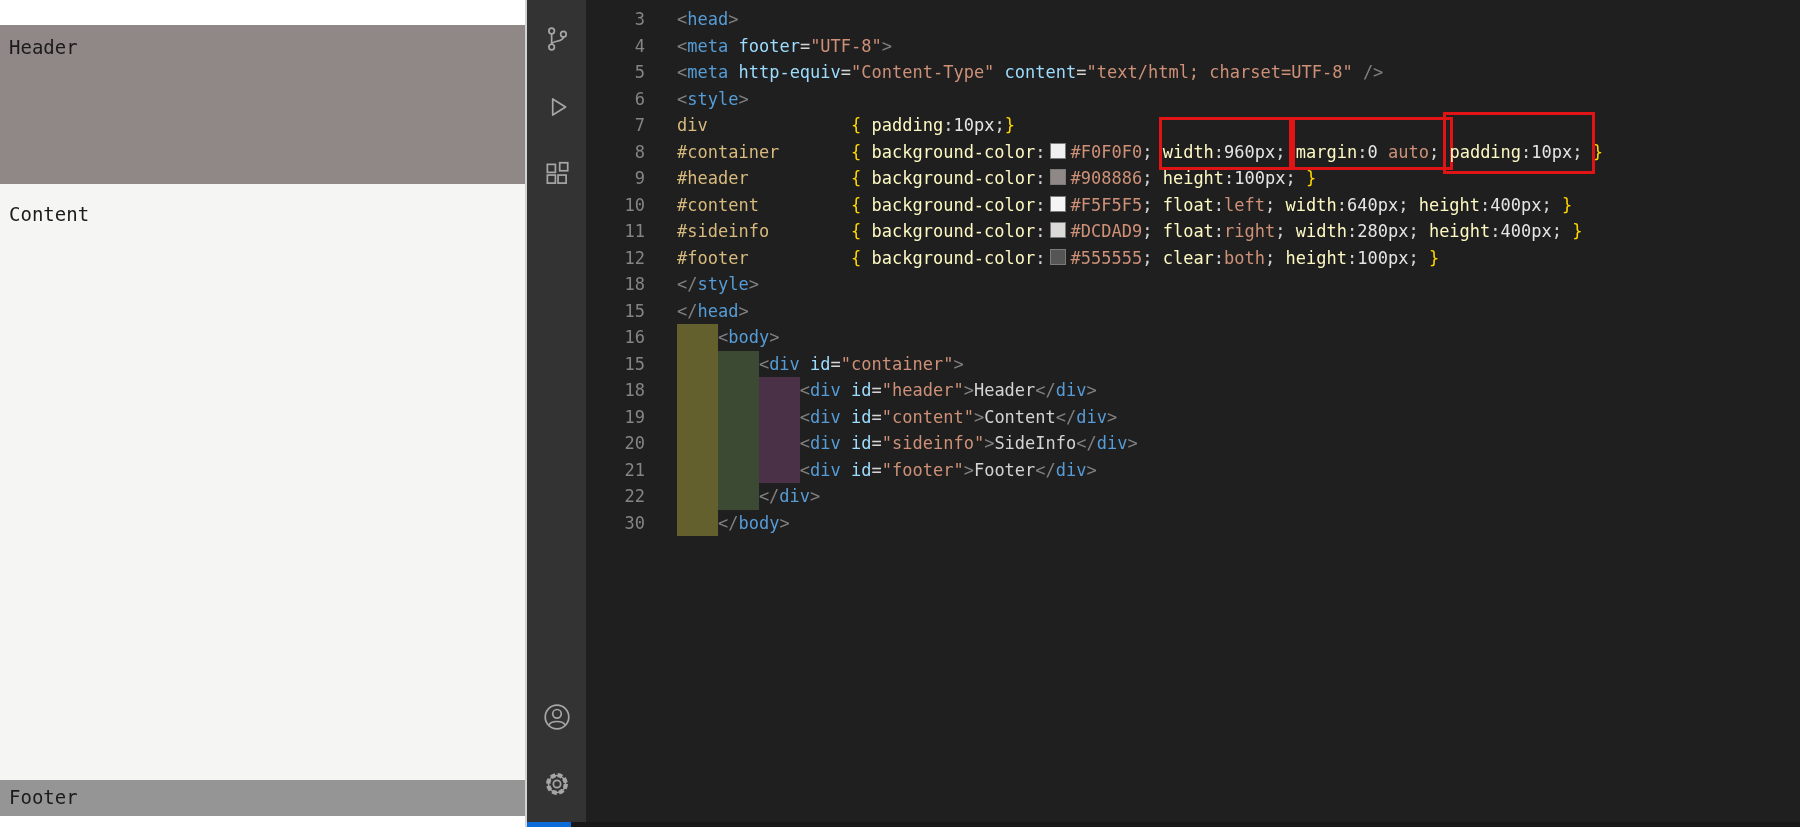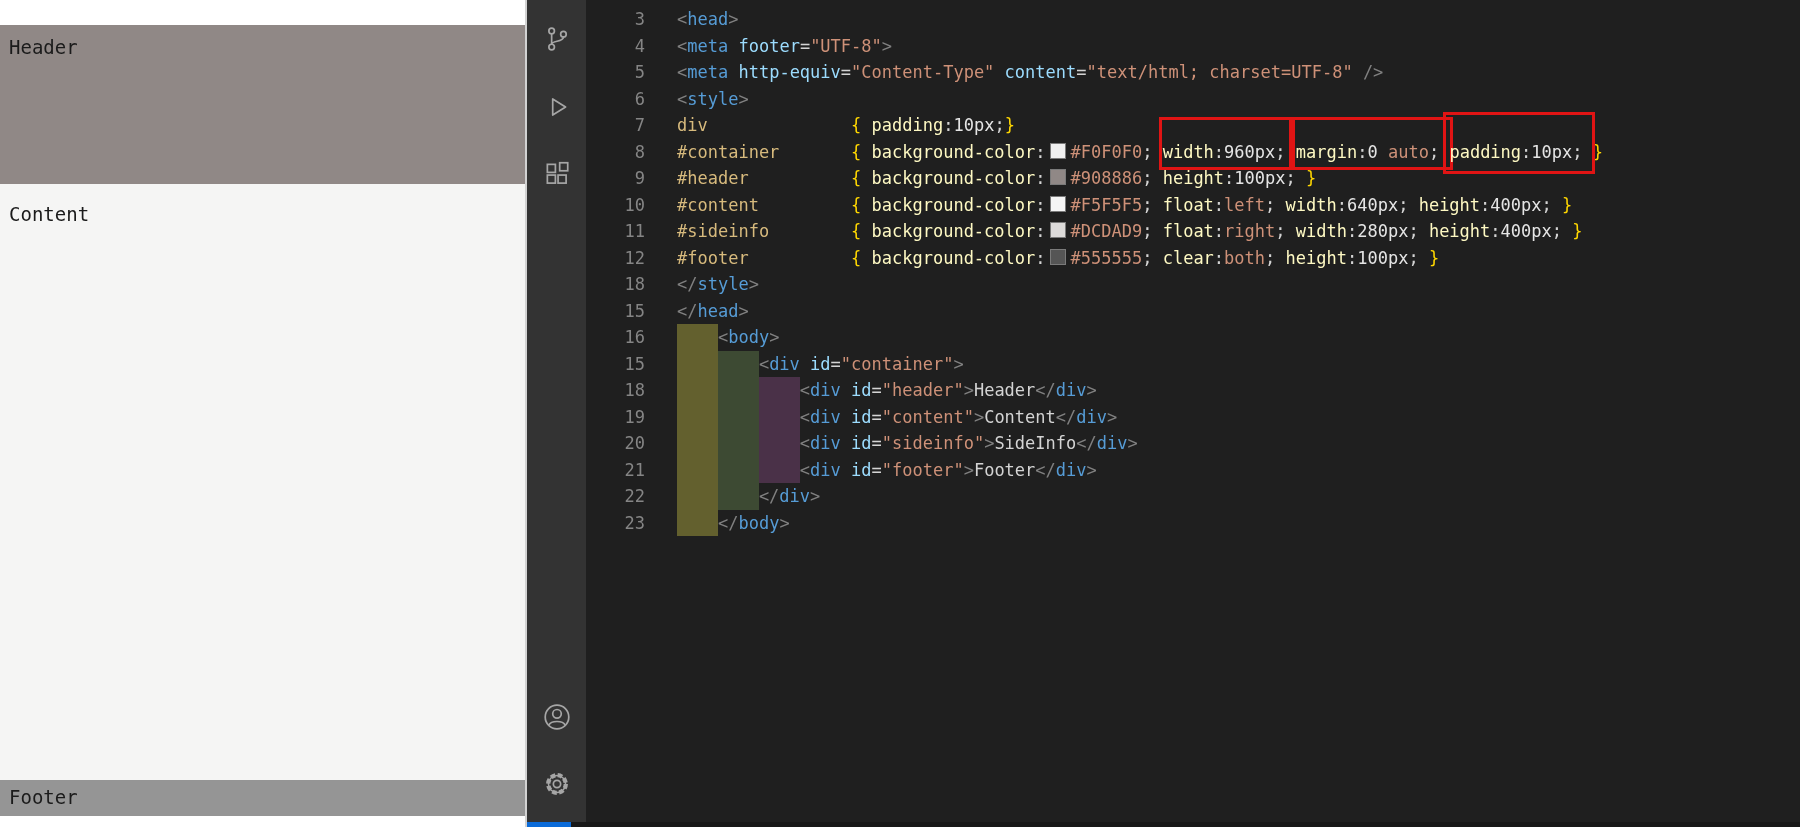--- a/index.html
+++ b/index.html
@@ -115,21 +115,21 @@
         <div class="code-line"><div class="ln">12</div><div class="lc"><span class="tk-sel">#footer</span><span class="tk-pl">          </span><span class="tk-br">{</span><span class="tk-pl"> </span><span class="tk-pr">background-color</span><span class="tk-pl">:</span><span class="swatch" style="background: rgb(85, 85, 85);"></span><span class="tk-val">#555555</span><span class="tk-pl">; </span><span class="tk-pr">clear</span><span class="tk-pl">:</span><span class="tk-val">both</span><span class="tk-pl">; </span><span class="tk-pr">height</span><span class="tk-pl">:</span><span class="tk-num">100px</span><span class="tk-pl">; </span><span class="tk-br">}</span></div></div>
         <div class="code-line"><div class="ln">18</div><div class="lc"><span class="tk-p">&lt;/</span><span class="tk-tag">style</span><span class="tk-p">&gt;</span></div></div>
         <div class="code-line"><div class="ln">15</div><div class="lc"><span class="tk-p">&lt;/</span><span class="tk-tag">head</span><span class="tk-p">&gt;</span></div></div>
         <div class="code-line"><div class="ln">16</div><div class="lc"><span class="ind ind1"></span><span class="tk-p">&lt;</span><span class="tk-tag">body</span><span class="tk-p">&gt;</span></div></div>
         <div class="code-line"><div class="ln">15</div><div class="lc"><span class="ind ind1"></span><span class="ind ind2"></span><span class="tk-p">&lt;</span><span class="tk-tag">div</span><span class="tk-pl"> </span><span class="tk-at">id</span><span class="tk-op">=</span><span class="tk-st">"container"</span><span class="tk-p">&gt;</span></div></div>
         <div class="code-line"><div class="ln">18</div><div class="lc"><span class="ind ind1"></span><span class="ind ind2"></span><span class="ind ind3"></span><span class="tk-p">&lt;</span><span class="tk-tag">div</span><span class="tk-pl"> </span><span class="tk-at">id</span><span class="tk-op">=</span><span class="tk-st">"header"</span><span class="tk-p">&gt;</span><span class="tk-pl">Header</span><span class="tk-p">&lt;/</span><span class="tk-tag">div</span><span class="tk-p">&gt;</span></div></div>
         <div class="code-line"><div class="ln">19</div><div class="lc"><span class="ind ind1"></span><span class="ind ind2"></span><span class="ind ind3"></span><span class="tk-p">&lt;</span><span class="tk-tag">div</span><span class="tk-pl"> </span><span class="tk-at">id</span><span class="tk-op">=</span><span class="tk-st">"content"</span><span class="tk-p">&gt;</span><span class="tk-pl">Content</span><span class="tk-p">&lt;/</span><span class="tk-tag">div</span><span class="tk-p">&gt;</span></div></div>
         <div class="code-line"><div class="ln">20</div><div class="lc"><span class="ind ind1"></span><span class="ind ind2"></span><span class="ind ind3"></span><span class="tk-p">&lt;</span><span class="tk-tag">div</span><span class="tk-pl"> </span><span class="tk-at">id</span><span class="tk-op">=</span><span class="tk-st">"sideinfo"</span><span class="tk-p">&gt;</span><span class="tk-pl">SideInfo</span><span class="tk-p">&lt;/</span><span class="tk-tag">div</span><span class="tk-p">&gt;</span></div></div>
         <div class="code-line"><div class="ln">21</div><div class="lc"><span class="ind ind1"></span><span class="ind ind2"></span><span class="ind ind3"></span><span class="tk-p">&lt;</span><span class="tk-tag">div</span><span class="tk-pl"> </span><span class="tk-at">id</span><span class="tk-op">=</span><span class="tk-st">"footer"</span><span class="tk-p">&gt;</span><span class="tk-pl">Footer</span><span class="tk-p">&lt;/</span><span class="tk-tag">div</span><span class="tk-p">&gt;</span></div></div>
         <div class="code-line"><div class="ln">22</div><div class="lc"><span class="ind ind1"></span><span class="ind ind2"></span><span class="tk-p">&lt;/</span><span class="tk-tag">div</span><span class="tk-p">&gt;</span></div></div>
-        <div class="code-line"><div class="ln">23</div><div class="lc"><span class="ind ind1"></span><span class="tk-p">&lt;/</span><span class="tk-tag">body</span><span class="tk-p">&gt;</span></div></div>
+        <div class="code-line"><div class="ln">30</div><div class="lc"><span class="ind ind1"></span><span class="tk-p">&lt;/</span><span class="tk-tag">body</span><span class="tk-p">&gt;</span></div></div>
       </div>
   </div>
 
   <div class="statusbar">
     <div class="sb-remote"></div>
 
   </div>
 
 </div>
 

